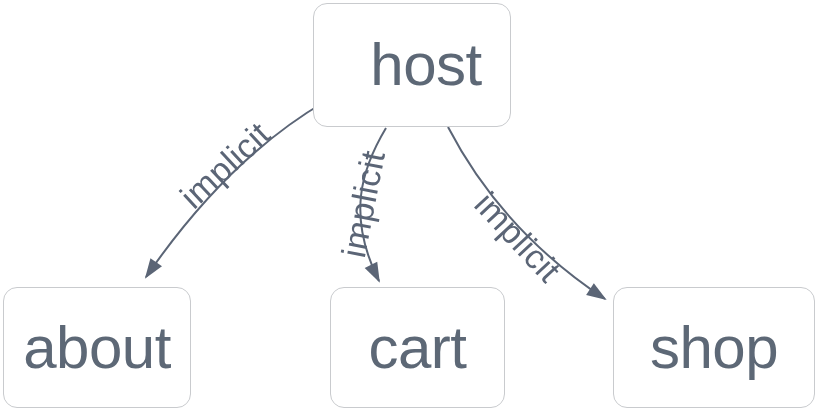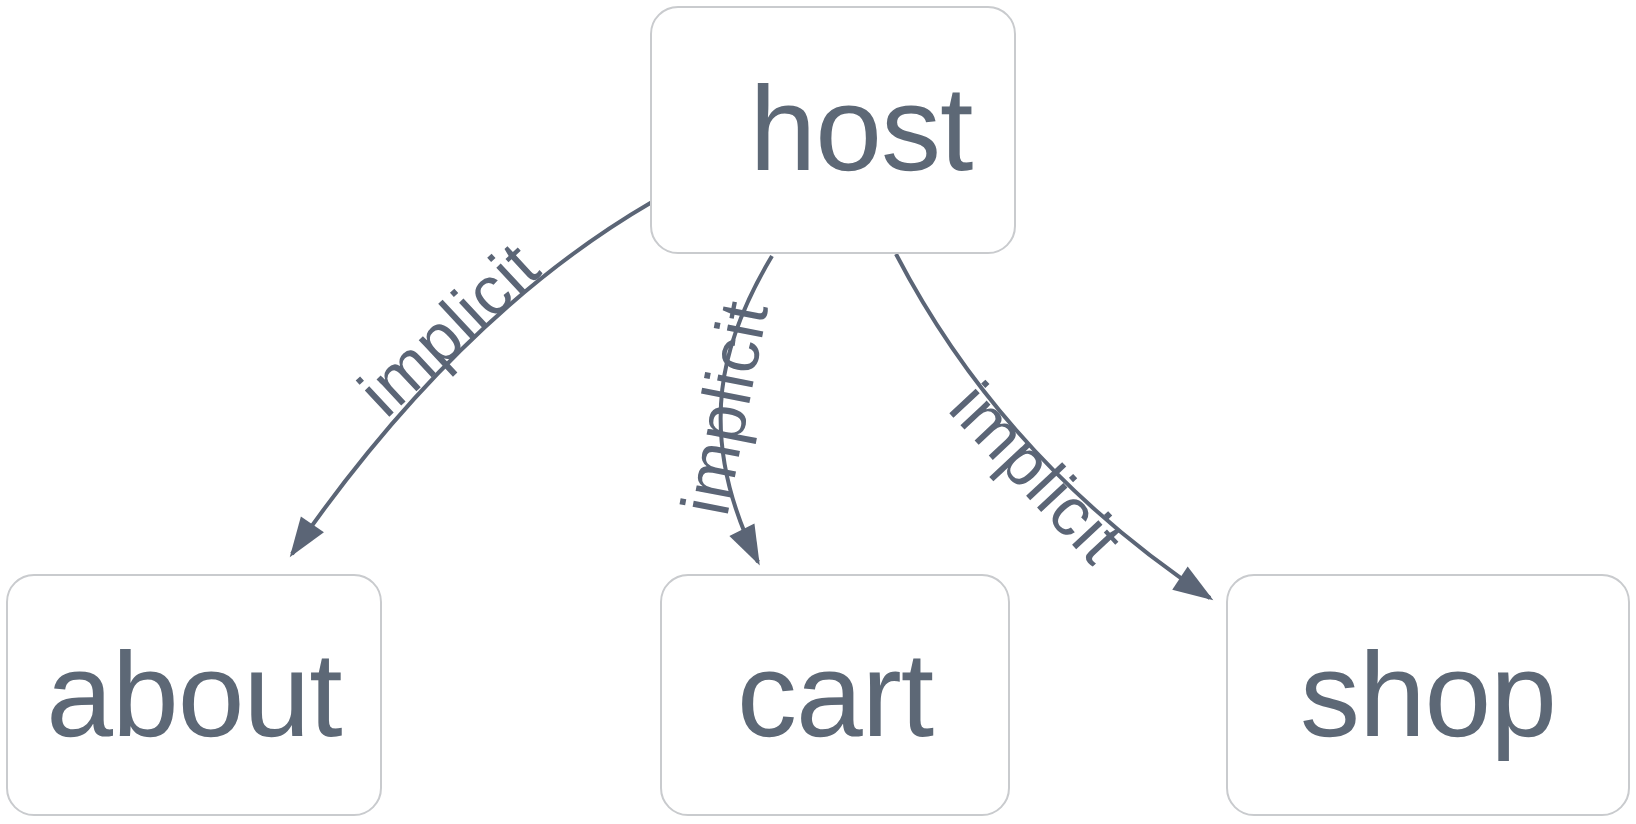--- a/index.html
+++ b/index.html
@@ -48,21 +48,21 @@
     align-items: center;
     justify-content: center;
   }
   .node-label {
     color: var(--node-text, #5d6876);
     font-size: 60px;
     letter-spacing: -0.5px;
     line-height: 1;
     white-space: nowrap;
   }
-  .node-host  { left: 325px; top: 3px;   width: 183px; height: 124px; padding-left: 28px; }
+  .node-host  { left: 313px; top: 3px;   width: 198px; height: 124px; padding-left: 28px; }
   .node-about { left: 3px;   top: 287px; width: 188px; height: 121px; }
   .node-cart  { left: 330px; top: 287px; width: 175px; height: 121px; }
   .node-shop  { left: 613px; top: 287px; width: 202px; height: 121px; }
 </style>
 </head>
 <body>
 
 <div class="canvas">
 
   <svg class="edges-layer" viewBox="0 0 818 412">

